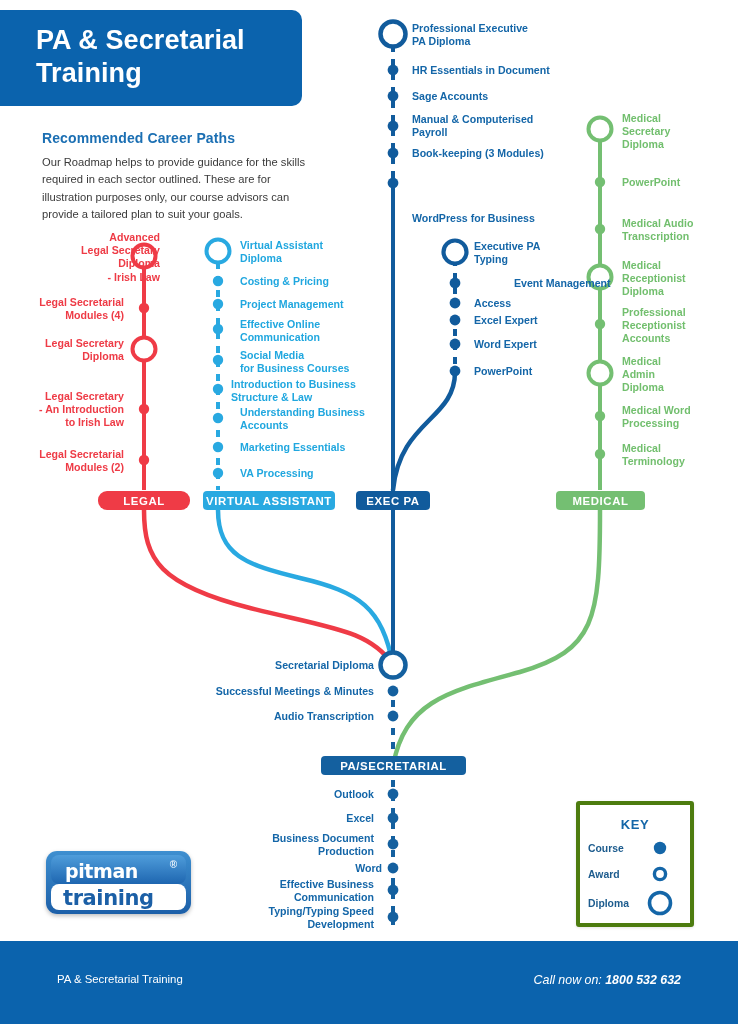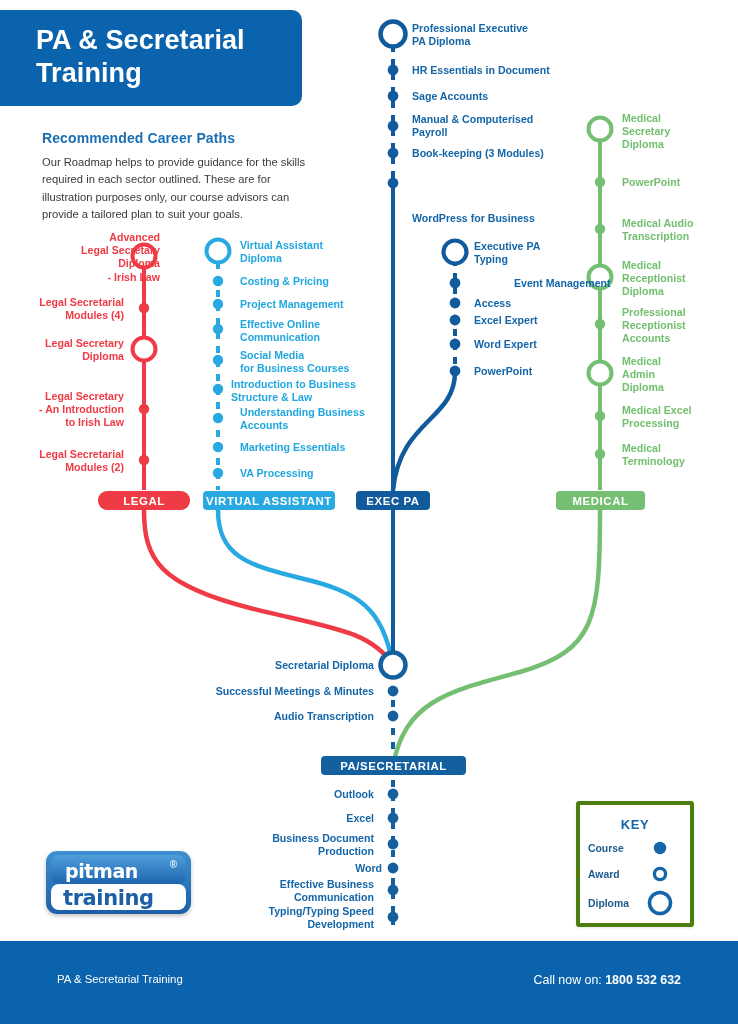--- a/index.html
+++ b/index.html
@@ -68,21 +68,21 @@
   #logo-word-pitman{position:absolute;left:14px;top:5px;color:#fff;font-size:19px;
         font-weight:bold;letter-spacing:-.4px;font-family:"DejaVu Sans",sans-serif;}
   #logo-reg{position:absolute;right:9px;top:4px;color:#e9f2fb;font-size:10px;font-weight:bold;}
   #logo-bottom{position:absolute;left:5px;top:33px;width:135px;height:26px;border-radius:8px;background:#ffffff;}
   #logo-word-training{position:absolute;left:12px;top:2px;color:#1b5fa6;font-size:21px;
         font-weight:bold;letter-spacing:-.4px;font-family:"DejaVu Sans",sans-serif;}
 
   
   #footer{position:absolute;left:0;top:941px;width:738px;height:83px;background:#0b63ad;}
   #footer-left{position:absolute;left:57px;top:32px;color:#ffffff;font-size:11.4px;}
-  #footer-right{position:absolute;right:57px;top:32px;color:#ffffff;font-size:12.4px;}
+  #footer-right{position:absolute;right:57px;top:32px;color:#ffffff;font-size:12.4px;font-style:italic;}
   #footer-right b{font-weight:bold;}
 </style>
 </head>
 <body>
 
 <div class="stage">
 
   <svg class="lines" viewBox="0 0 738 1024">
 
     <path d="M144,248 L144,490" stroke="#ef3b46" stroke-width="4" fill="none"></path>
@@ -220,21 +220,21 @@
 Transcription</div>
   <div class="lbl l c-green" style="left:622px;top:259px;width:110px;">Medical
 Receptionist
 Diploma</div>
   <div class="lbl l c-green" style="left:622px;top:306px;width:110px;">Professional
 Receptionist
 Accounts</div>
   <div class="lbl l c-green" style="left:622px;top:355px;width:110px;">Medical
 Admin
 Diploma</div>
-  <div class="lbl l c-green" style="left:622px;top:404px;width:112px;">Medical Excel
+  <div class="lbl l c-green" style="left:622px;top:404px;width:112px;">Medical Word
 Processing</div>
   <div class="lbl l c-green" style="left:622px;top:442px;width:110px;">Medical
 Terminology</div>
 
   <div class="lbl r c-blue" style="left:174px;top:659px;width:200px;">Secretarial Diploma</div>
   <div class="lbl r c-blue" style="left:154px;top:685px;width:220px;">Successful Meetings &amp; Minutes</div>
   <div class="lbl r c-blue" style="left:174px;top:710px;width:200px;">Audio Transcription</div>
 
   <div class="lbl r c-blue" style="left:194px;top:788px;width:180px;">Outlook</div>
   <div class="lbl r c-blue" style="left:194px;top:812px;width:180px;">Excel</div>

